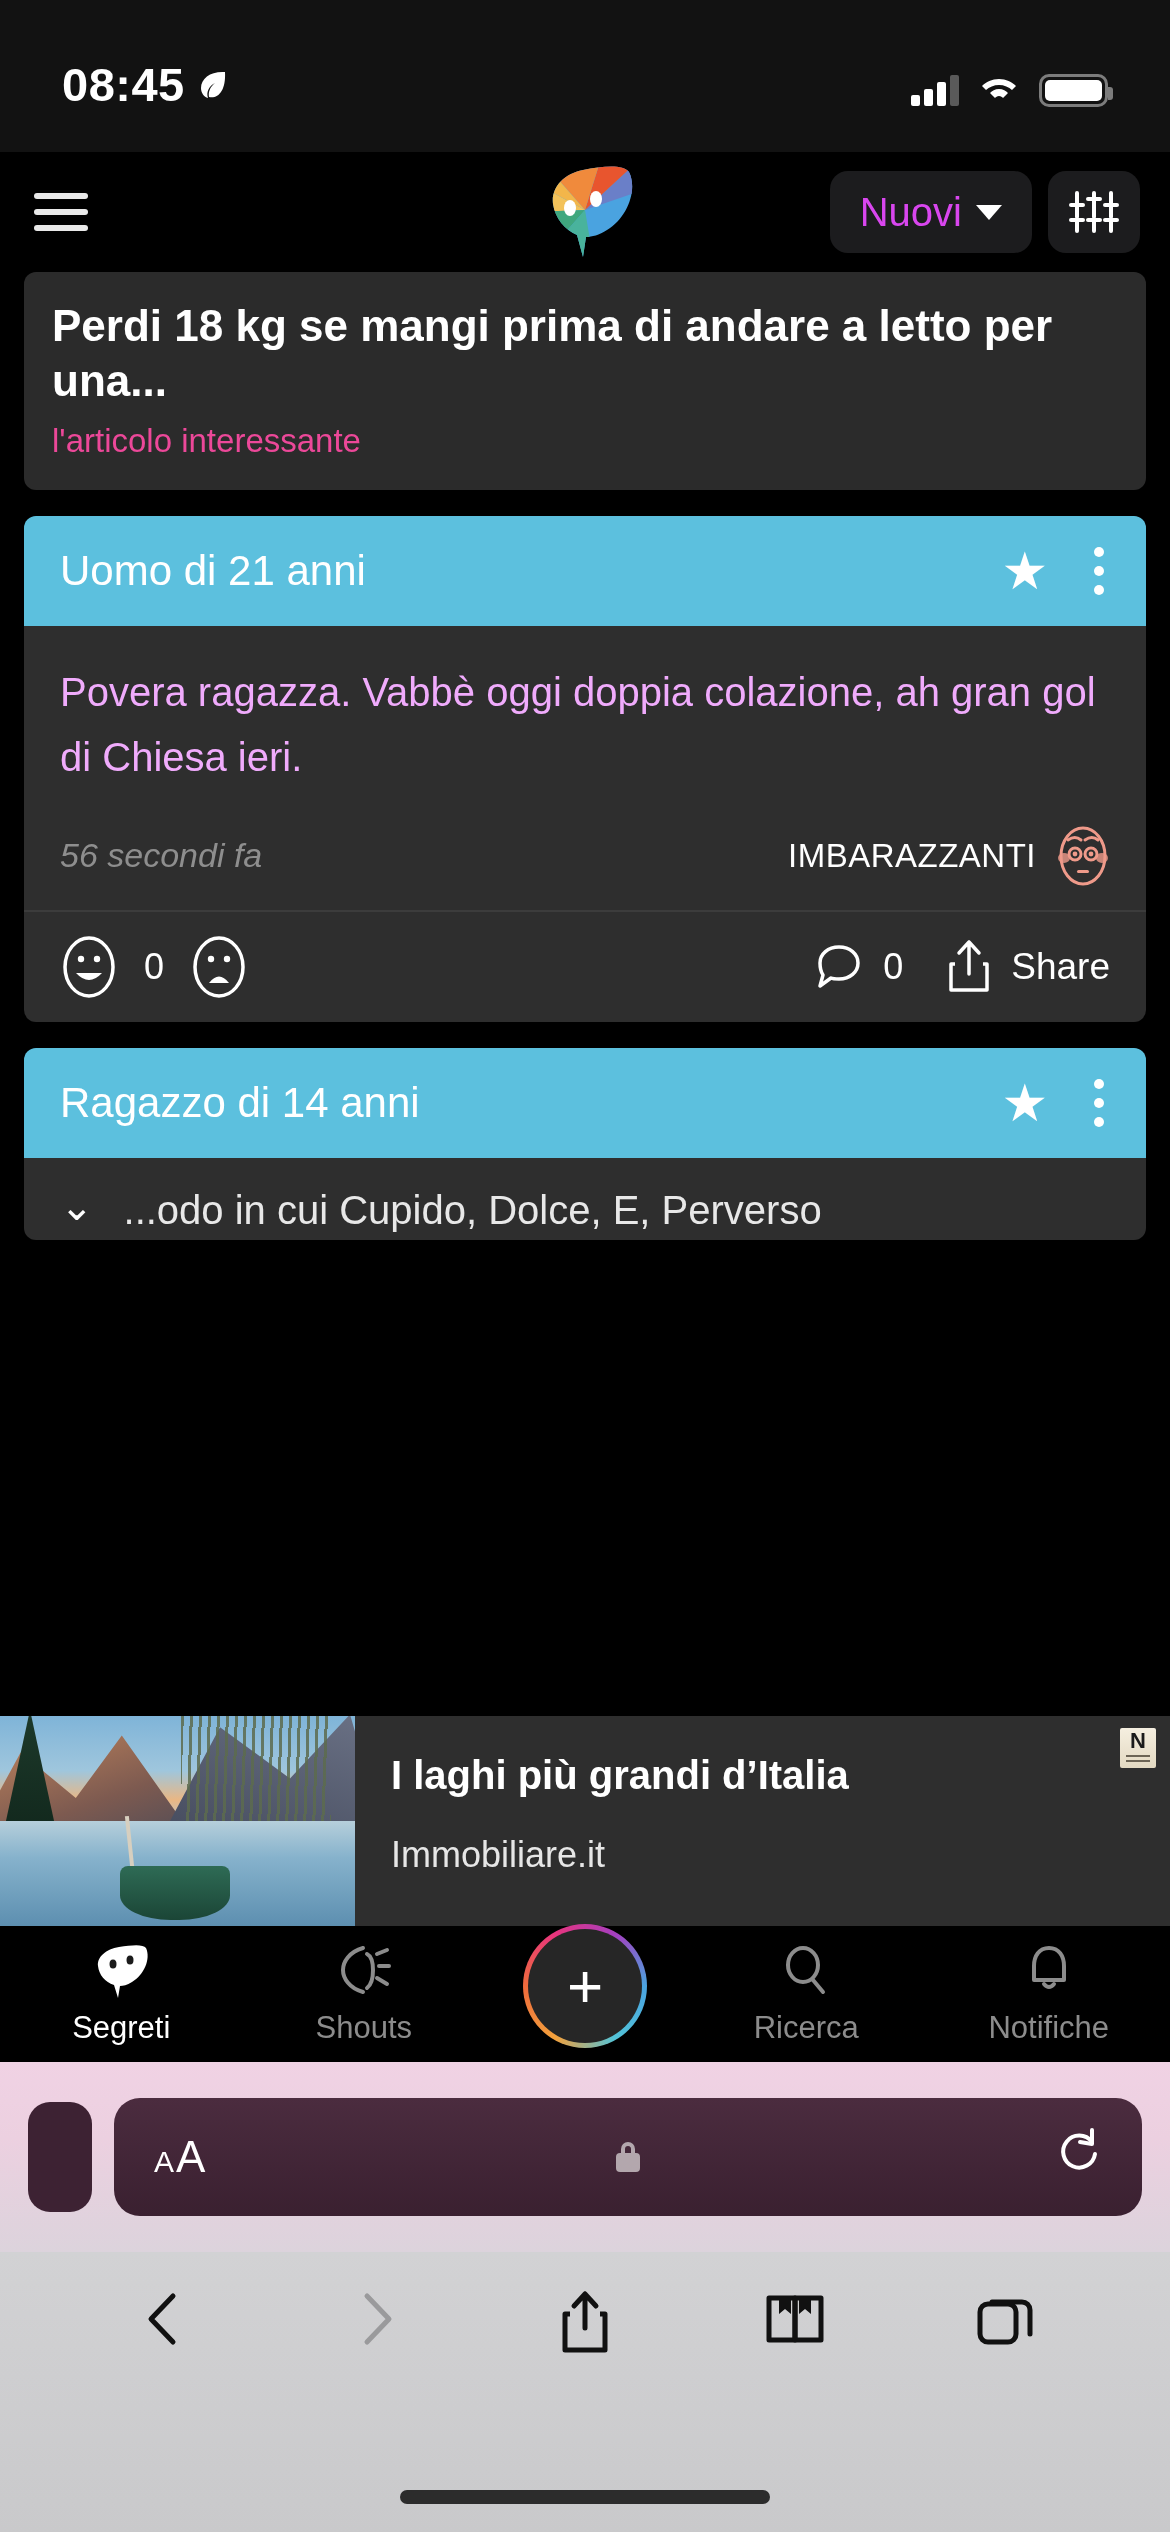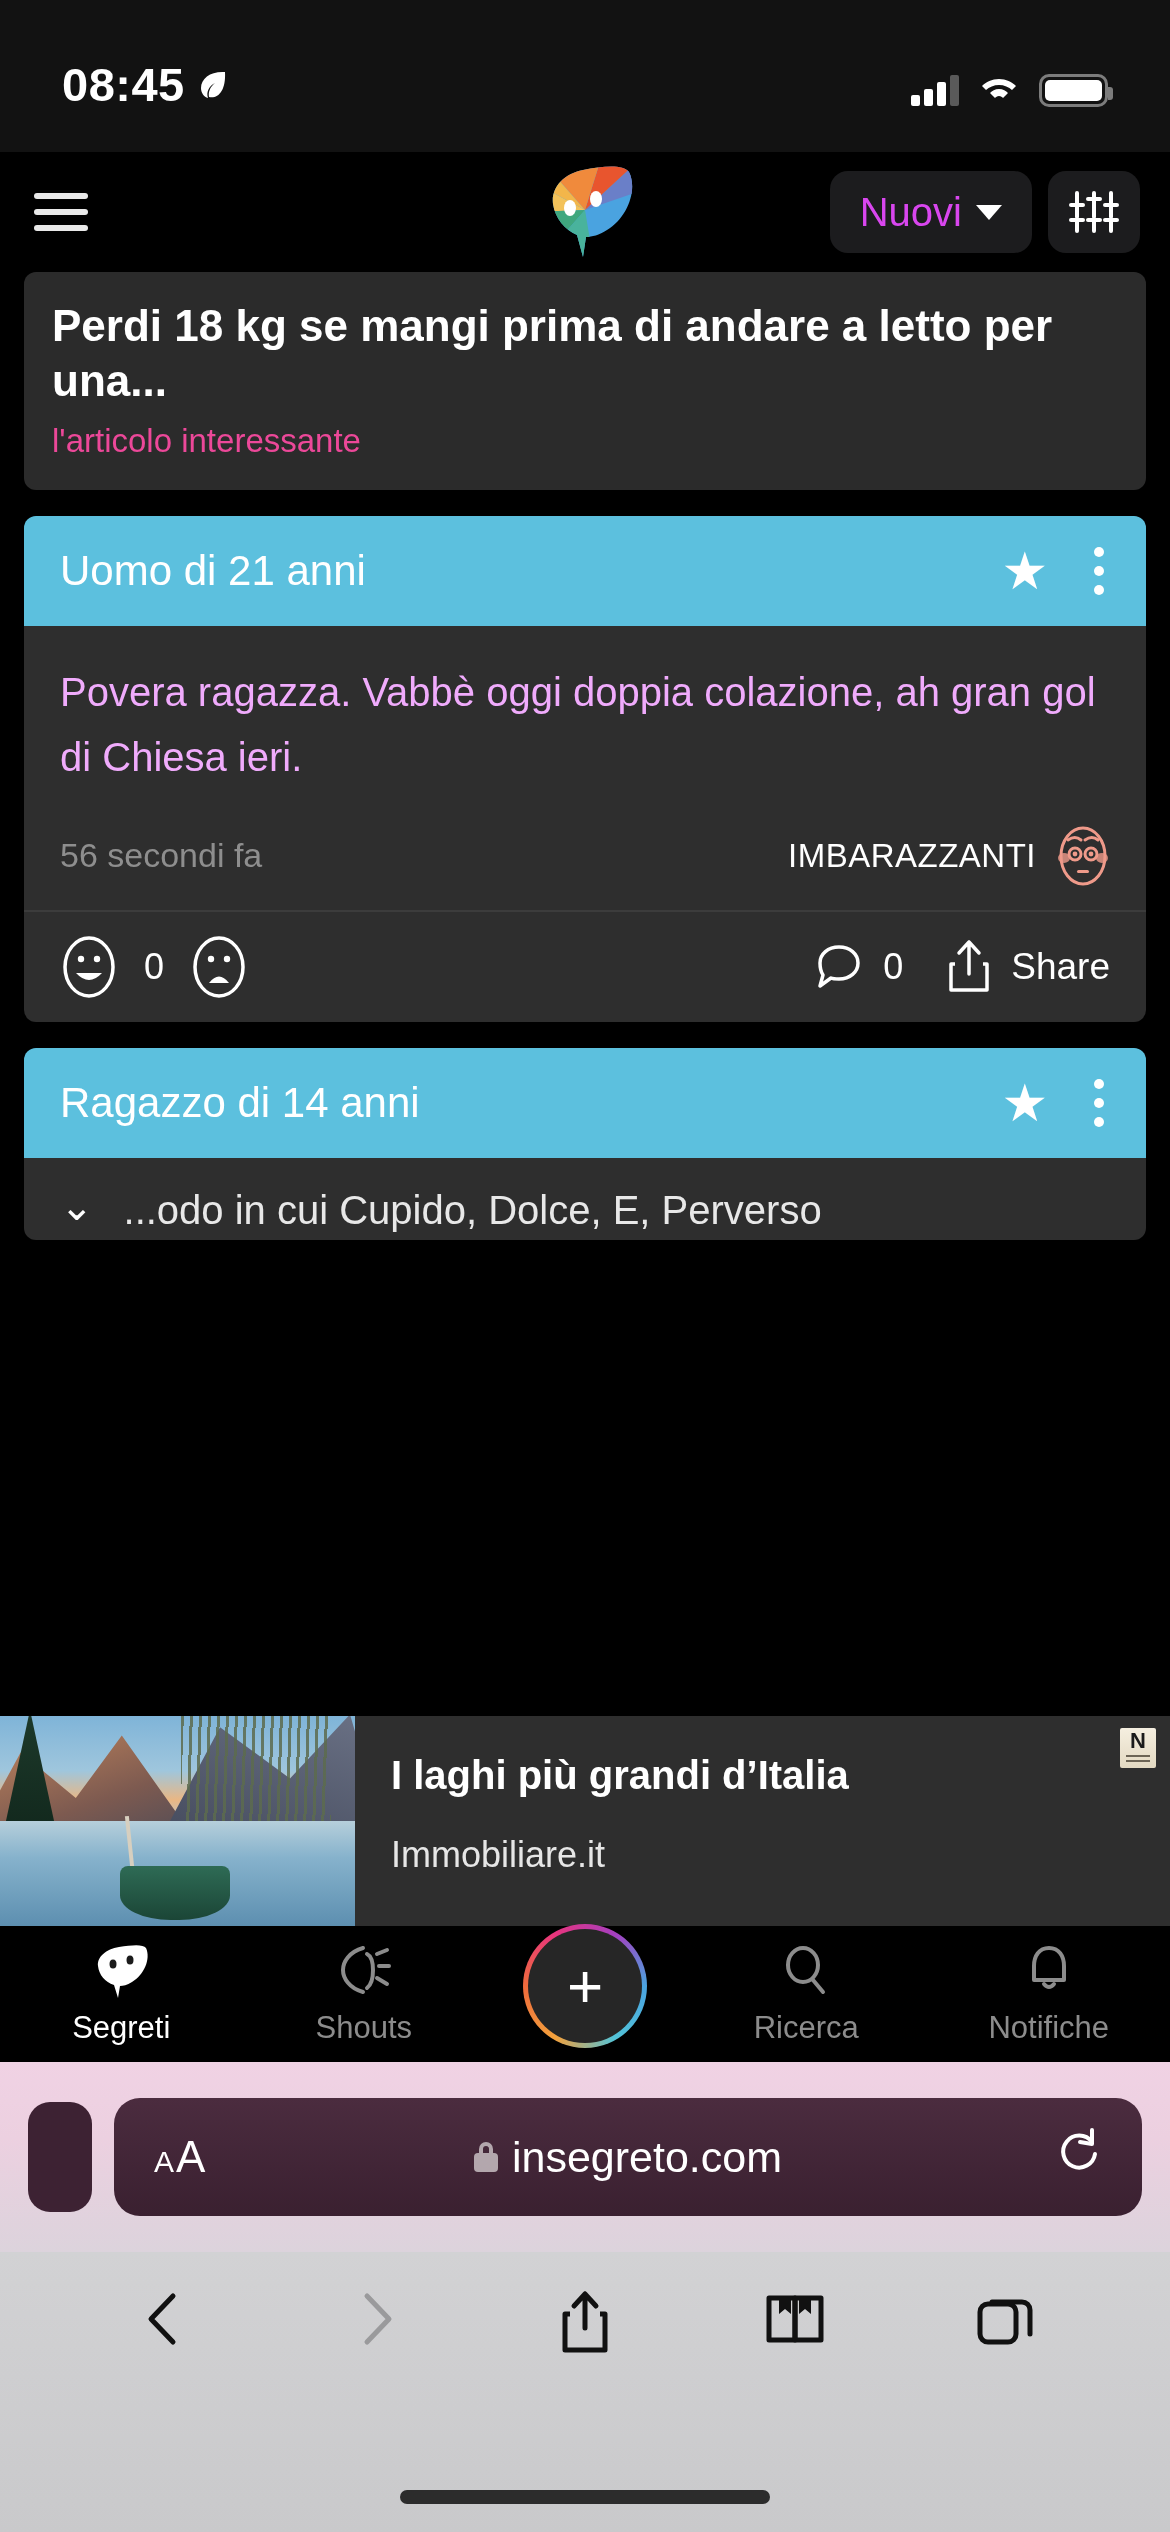--- a/index.html
+++ b/index.html
@@ -133,21 +133,21 @@
   .star { color:#fff; font-size:52px; line-height:1; cursor:pointer; }
   .dots { display:flex; flex-direction:column; gap:9px; cursor:pointer; padding:6px; }
   .dots i { width:10px;height:10px;background:#fff;border-radius:50%;display:block; }
 
   .post-body { background:#2e2e2e; padding:34px 36px 10px 36px; }
   .post-text { color:#f0abfc; font-size:40px; line-height:1.62; }
   .post-meta {
     display:flex; align-items:center; justify-content:space-between;
     padding:26px 36px 24px 36px; background:#2e2e2e;
   }
-  .post-time { color:#8e8e8e; font-size:34px; }
+  .post-time { color:#8e8e8e; font-size:34px;font-style:italic; }
   .meta-right { display:flex; align-items:center; gap:20px; }
   .cat { color:#fff; font-size:33px; letter-spacing:.5px; }
   .emoji-face { width:54px;height:60px;position:relative; }
 
   .post-actions {
     background:#2e2e2e; border-top:2px solid #3c3c3c;
     height:112px; display:flex; align-items:center;
     justify-content:space-between; padding:0 36px;
   }
   .act-left,.act-right { display:flex; align-items:center; gap:26px; }
@@ -539,21 +539,20 @@
   <div class="url-pill">
     <div class="aa">
       <span class="s">A</span>
       <span class="b">A</span>
     </div>
     <div class="url-center">
       <div class="lock">
           <u></u>
           <i></i>
         </div>
-      <div class="url-text">insegreto.com</div>
     </div>
     <div class="reload">
       <svg width="48" height="52" viewBox="0 0 48 52">
         <path d="M38 16 A16 16 0 1 0 41 28" fill="none" stroke="#fff" stroke-width="4" stroke-linecap="round"></path>
         <path d="M38 4 L38 18 L26 16" fill="none" stroke="#fff" stroke-width="4" stroke-linecap="round" stroke-linejoin="round"></path>
       </svg>
     </div>
   </div>
 </div>
 

